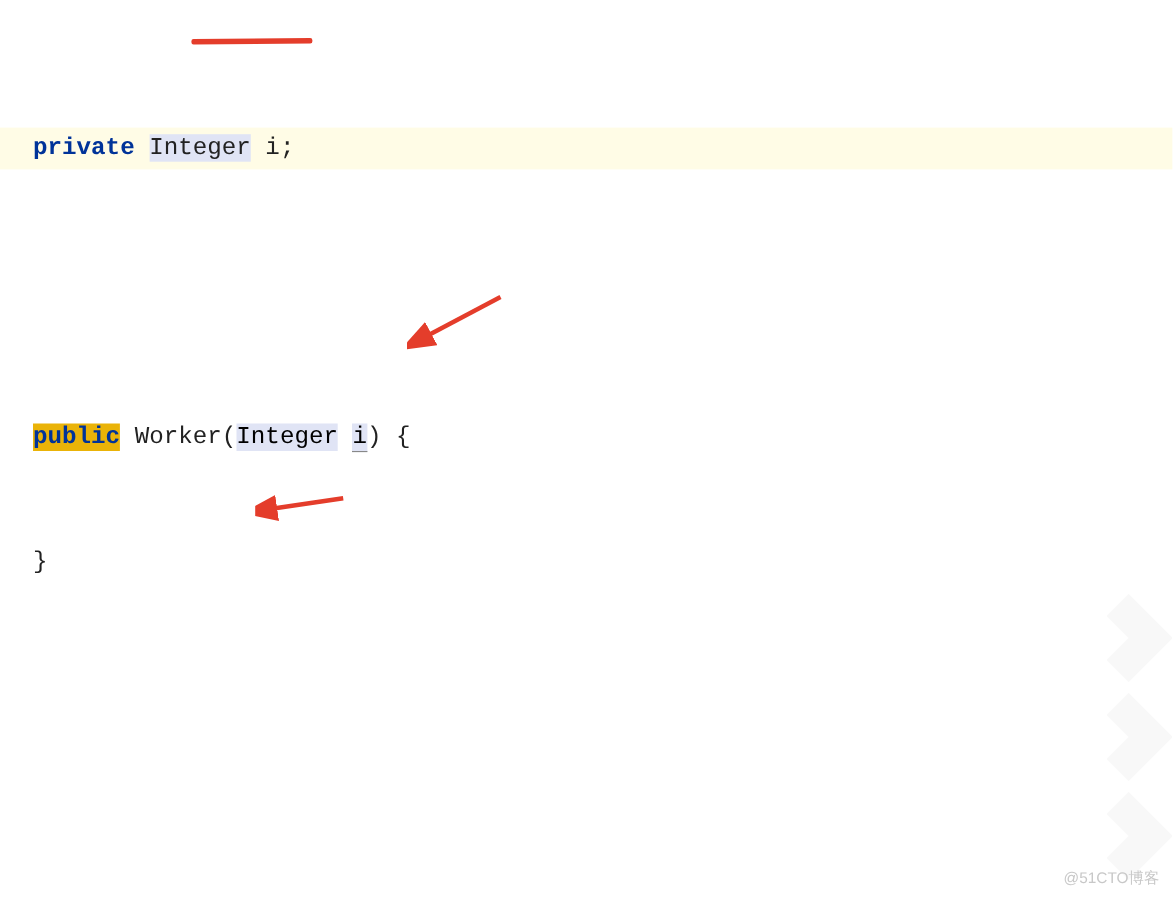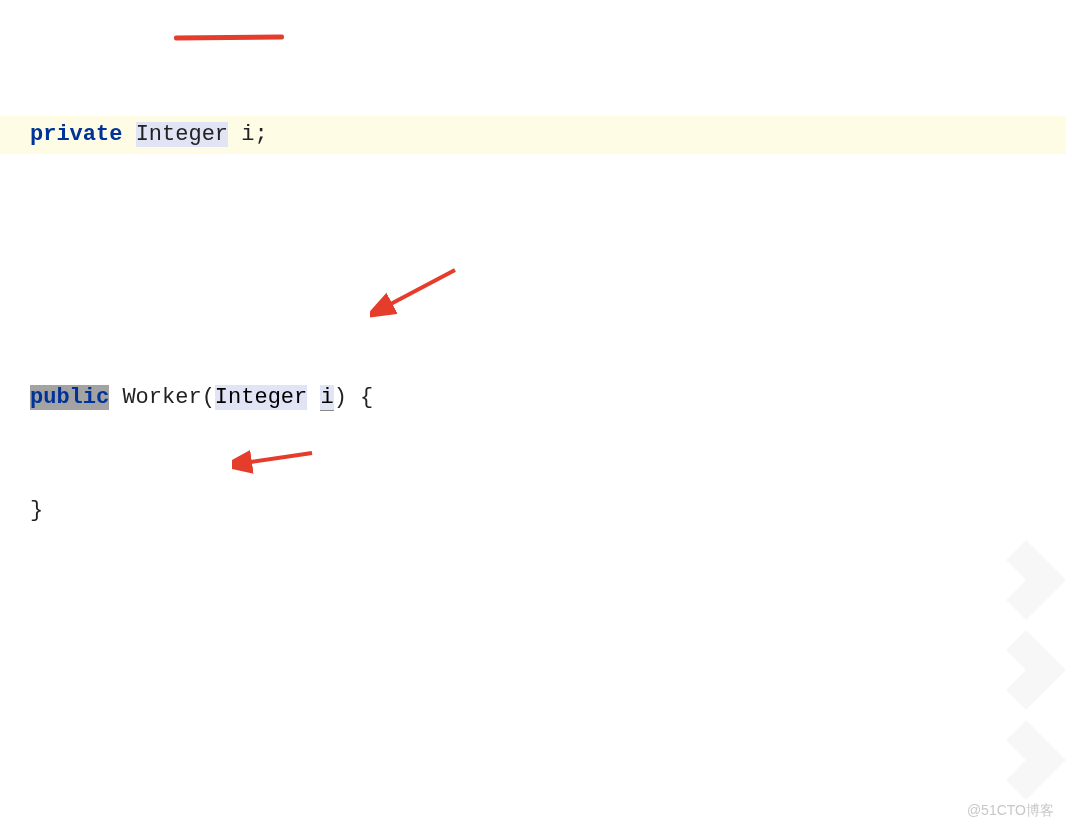--- a/index.html
+++ b/index.html
@@ -23,21 +23,21 @@
     display: block;
     height: 38px;
     line-height: 38px;
     padding-left: 30px;
     position: relative;
   }
   .hl-line {
     background: #fffce6;
   }
   .kw { color: #003399; font-weight: bold; }
-  .kw2 { color: #003399; font-weight: bold; background: #a3a3a3; }
+  .kw2 { color: #003399; font-weight: bold; background: #eab308; }
   .type-hi { background: #e0e4f5; color: #222; }
   .param-hi { background: #e0e4f5; }
   .ul { border-bottom: 1.5px solid #888; }
   .txt { color: #222; }
   .red-underline {
     position: absolute;
     left: 174px;
     top: 35px;
     width: 110px;
     height: 5px;
@@ -46,21 +46,21 @@
     transform: rotate(-0.5deg);
   }
   .arrow {
     position: absolute;
     pointer-events: none;
   }
 
   .watermark {
     position: absolute;
     right: 12px;
-    bottom: 6px;
+    bottom: 18px;
     color: #c8c8c8;
     font-size: 14px;
     font-family: sans-serif;
   }
   .chevrons {
     position: absolute;
     right: 0;
     top: 540px;
     opacity: 0.18;
   }

